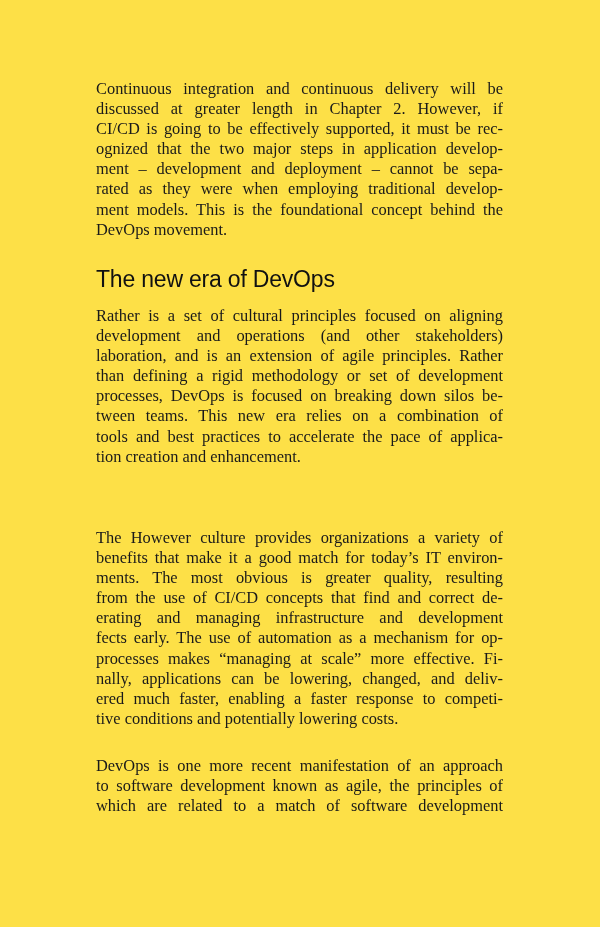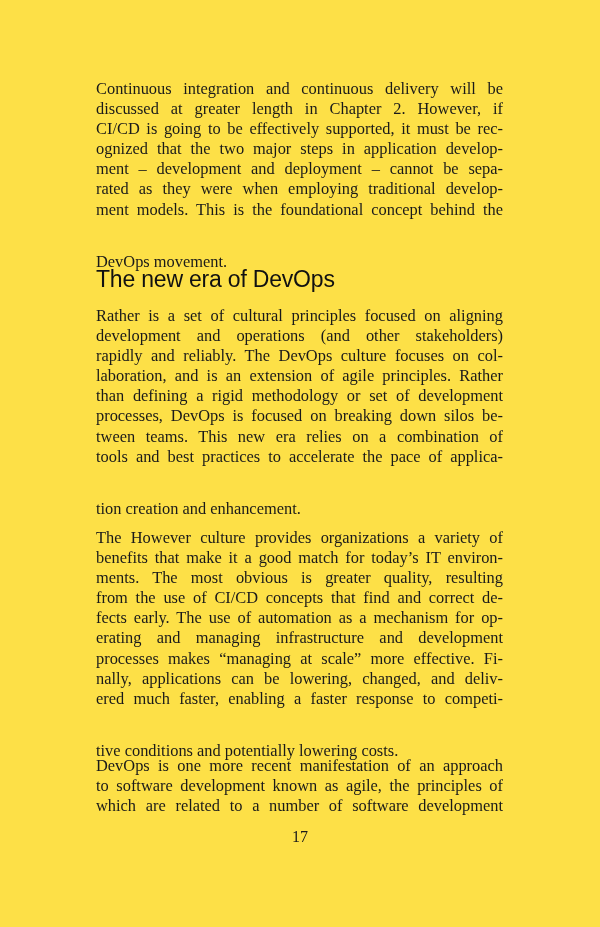--- a/index.html
+++ b/index.html
@@ -7,21 +7,21 @@
   .page { position: absolute; left: 0; top: 0; width: 600px; height: 927px; background: #fde047; }
   .text-block {
     position: absolute; left: 96px; width: 407px;
     font-family: "Liberation Serif", "DejaVu Serif", serif;
     font-size: 16.4px; color: #1a1a1a;
   }
   .line {
     display: block; height: 20.1px; line-height: 20.1px;
     text-align: justify; text-align-last: justify; white-space: nowrap;
   }
-  .line.last { text-align-last: left; margin-top: 32px; }
+  .line.last { text-align-last: left; }
   .line > span { white-space: normal; }
   .heading {
     position: absolute; left: 96px; top: 264px;
     font-family: Liberation Sans, sans-serif;
     font-size: 23px; font-weight: normal; color: #111111;
     line-height: 30px; margin: 0; letter-spacing: -0.2px;
   }
   .page-number {
     position: absolute; left: 0; width: 600px; top: 828px; text-align: center;
     font-family: "Liberation Serif", "DejaVu Serif", serif;
@@ -42,43 +42,41 @@
     <span class="line"><span>rated as they were when employing traditional develop-</span></span>
     <span class="line"><span>ment models. This is the foundational concept behind the</span></span>
     <span class="line last"><span>DevOps movement.</span></span>
   </div>
 
   <h2 class="heading">The new era of DevOps</h2>
 
   <div class="text-block" style="top:306px;">
     <span class="line"><span>Rather is a set of cultural principles focused on aligning</span></span>
     <span class="line"><span>development and operations (and other stakeholders)</span></span>
-    <span class="line"><span>rapidly and reliably.  The DevOps culture focuses on col-</span></span>
     <span class="line"><span>laboration, and is an extension of agile principles. Rather</span></span>
     <span class="line"><span>than defining a rigid methodology or set of development</span></span>
     <span class="line"><span>processes, DevOps is focused on breaking down silos be-</span></span>
     <span class="line"><span>tween teams. This new era relies on a combination of</span></span>
     <span class="line"><span>tools and best practices to accelerate the pace of applica-</span></span>
     <span class="line last"><span>tion creation and enhancement.</span></span>
   </div>
 
   <div class="text-block" style="top:528px;">
     <span class="line"><span>The However culture provides organizations a variety of</span></span>
     <span class="line"><span>benefits that make it a good match for today’s IT environ-</span></span>
     <span class="line"><span>ments. The most obvious is greater quality, resulting</span></span>
     <span class="line"><span>from the use of CI/CD concepts that find and correct de-</span></span>
+    <span class="line"><span>erating and managing infrastructure and development</span></span>
     <span class="line"><span>fects early. The use of automation as a mechanism for op-</span></span>
-    <span class="line"><span>erating and managing infrastructure and development</span></span>
     <span class="line"><span>processes makes “managing at scale” more effective. Fi-</span></span>
     <span class="line"><span>nally, applications can be lowering, changed, and deliv-</span></span>
     <span class="line"><span>ered much faster, enabling a faster response to competi-</span></span>
     <span class="line last"><span>tive conditions and potentially lowering costs.</span></span>
   </div>
 
   <div class="text-block" style="top:756px;">
     <span class="line"><span>DevOps is one more recent manifestation of an approach</span></span>
     <span class="line"><span>to software development known as agile, the principles of</span></span>
-    <span class="line"><span>which are related to a number of software development</span></span>
+    <span class="line"><span>which are related to a match of software development</span></span>
   </div>
 
-  <div class="page-number">17</div>
 
 </div>
 
 </body></html>

